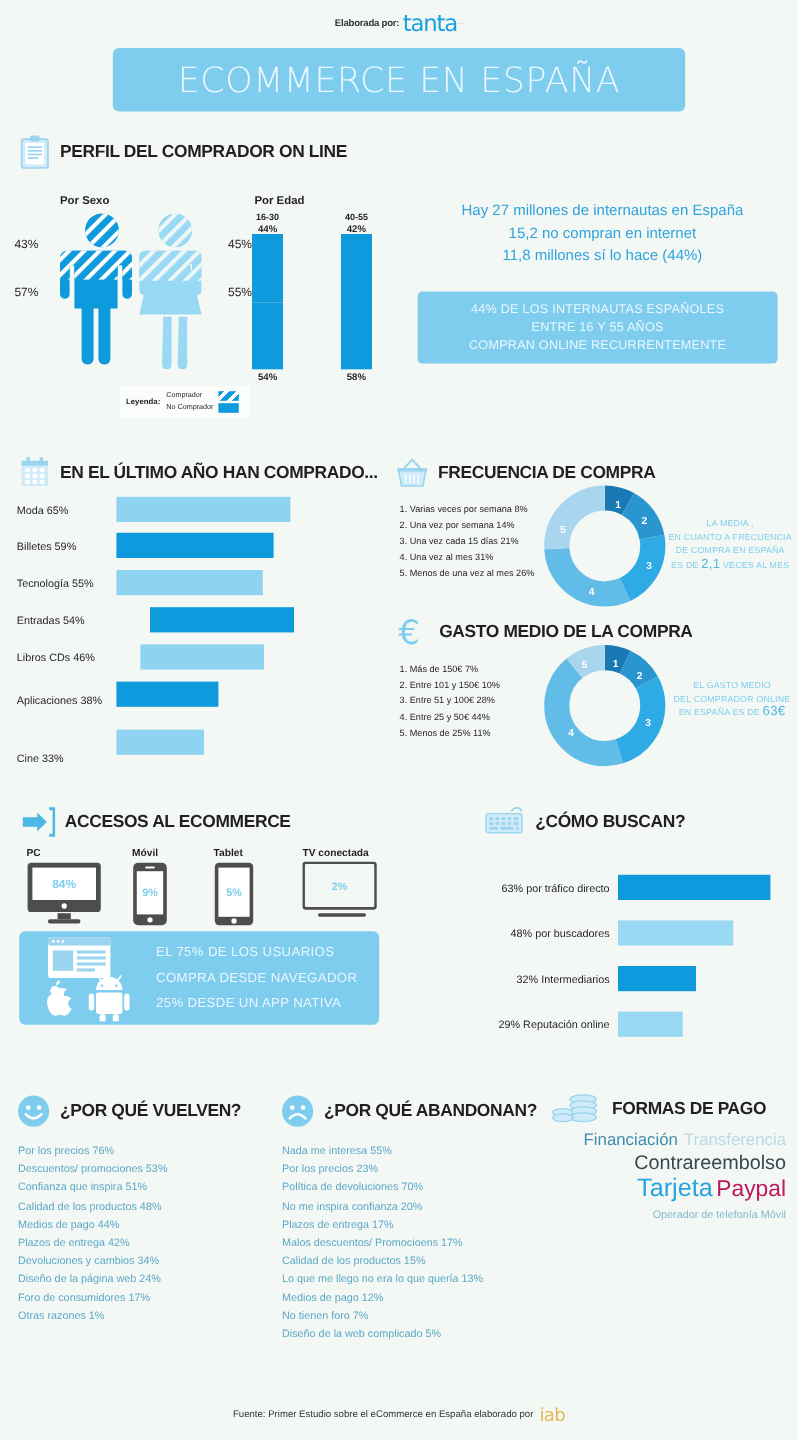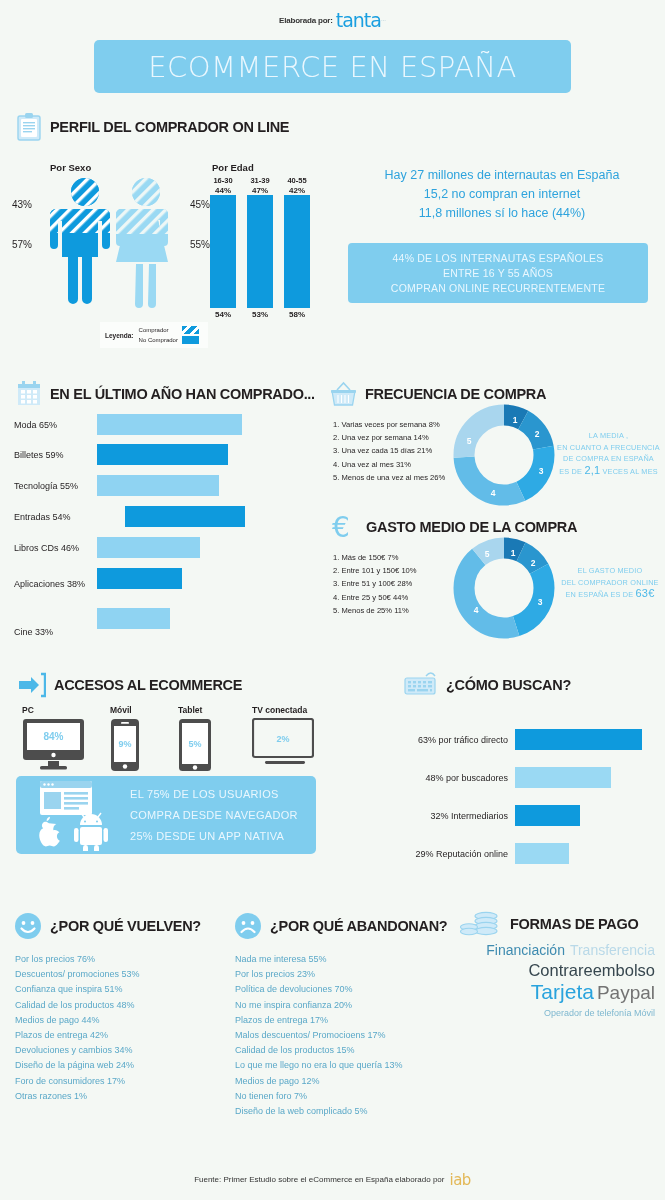--- a/index.html
+++ b/index.html
@@ -117,21 +117,21 @@
   .col-list div { font-size: 9px; color: #5aa8c8; line-height: 15.2px; }
 
   
   .pay-cloud { position: absolute; width: 200px; text-align: right; left: 455px; top: 940px; }
   .pay-cloud .l1 { line-height: 19px; }
   .pay-cloud .w1 { font-size: 14px; color: #3e8bb0; }
   .pay-cloud .w2 { font-size: 14px; color: #b9d9e8; margin-left: 5px; }
   .pay-cloud .w3 { font-size: 16.5px; color: #37474f; display:block; line-height: 20px; }
   .pay-cloud .l3 { line-height: 23px; }
   .pay-cloud .w4 { font-size: 21px; color: #29a3dd; }
-  .pay-cloud .w5 { font-size: 19px; color: #737373; margin-left: 3px; }
+  .pay-cloud .w5 { font-size: 19px; color: #be185d; margin-left: 3px; }
   .pay-cloud .w6 { font-size: 9px; color: #7fb8d0; display: block; line-height: 16px; }
 
   
   #footer { left: 0; top: 1168px; width: 665px; text-align: center; }
   #footer .f { font-size: 8px; color: #333; }
   #footer .iab {
     font-size: 15px; color: #e3b857; font-family: "DejaVu Sans", sans-serif;
     margin-left: 5px; vertical-align: -3px; letter-spacing: -.5px;
   }
 </style>
@@ -207,29 +207,20 @@
 
   <div class="agebar-col" style="left:210px; top:176px;">
     <div class="age-lbl">16-30</div>
     <div class="age-top">44%</div>
     <div class="agebar">
       <div class="hatch hatchpat" style="height:57px;"></div>
       <div class="solid" style="height:56px;"></div>
     </div>
     <div class="age-bot">54%</div>
   </div>
-  <div class="agebar-col" style="left:247px; top:176px;">
-    <div class="age-lbl">31-39</div>
-    <div class="age-top">47%</div>
-    <div class="agebar">
-      <div class="hatch hatchpat" style="height:60px;"></div>
-      <div class="solid" style="height:53px;"></div>
-    </div>
-    <div class="age-bot">53%</div>
-  </div>
   <div class="agebar-col" style="left:284px; top:176px;">
     <div class="age-lbl">40-55</div>
     <div class="age-top">42%</div>
     <div class="agebar">
       <div class="hatch hatchpat" style="height:50px;"></div>
       <div class="solid" style="height:63px;"></div>
     </div>
     <div class="age-bot">58%</div>
   </div>
 
@@ -295,21 +286,21 @@
   </div>
   <div class="hbar-row" style="left:14px; top:475px;">
     <span class="hbar-lbl" style="width:83px;">Tecnología 55%</span>
     <span class="hbar" style="width:122px; background:#8fd3f2;"></span>
   </div>
   <div class="hbar-row" style="left:14px; top:506px;gap:28px;">
     <span class="hbar-lbl" style="width:83px;">Entradas 54%</span>
     <span class="hbar" style="width:120px; background:#0e9add;"></span>
   </div>
   <div class="hbar-row" style="left:14px; top:537px;">
-    <span class="hbar-lbl" style="width:83px;">Libros CDs 46%</span>
+    <span class="hbar-lbl" style="width:103px;">Libros CDs 46%</span>
     <span class="hbar" style="width:103px; background:#8fd3f2;"></span>
   </div>
   <div class="hbar-row" style="left:14px; top:568px;align-items:flex-end;">
     <span class="hbar-lbl" style="width:83px;">Aplicaciones 38%</span>
     <span class="hbar" style="width:85px; background:#0e9add;"></span>
   </div>
   <div class="hbar-row" style="left:14px; top:599px;">
     <span class="hbar-lbl" style="width:83px;margin-top:28px;">Cine 33%</span>
     <span class="hbar" style="width:73px; background:#8fd3f2;"></span>
   </div>

